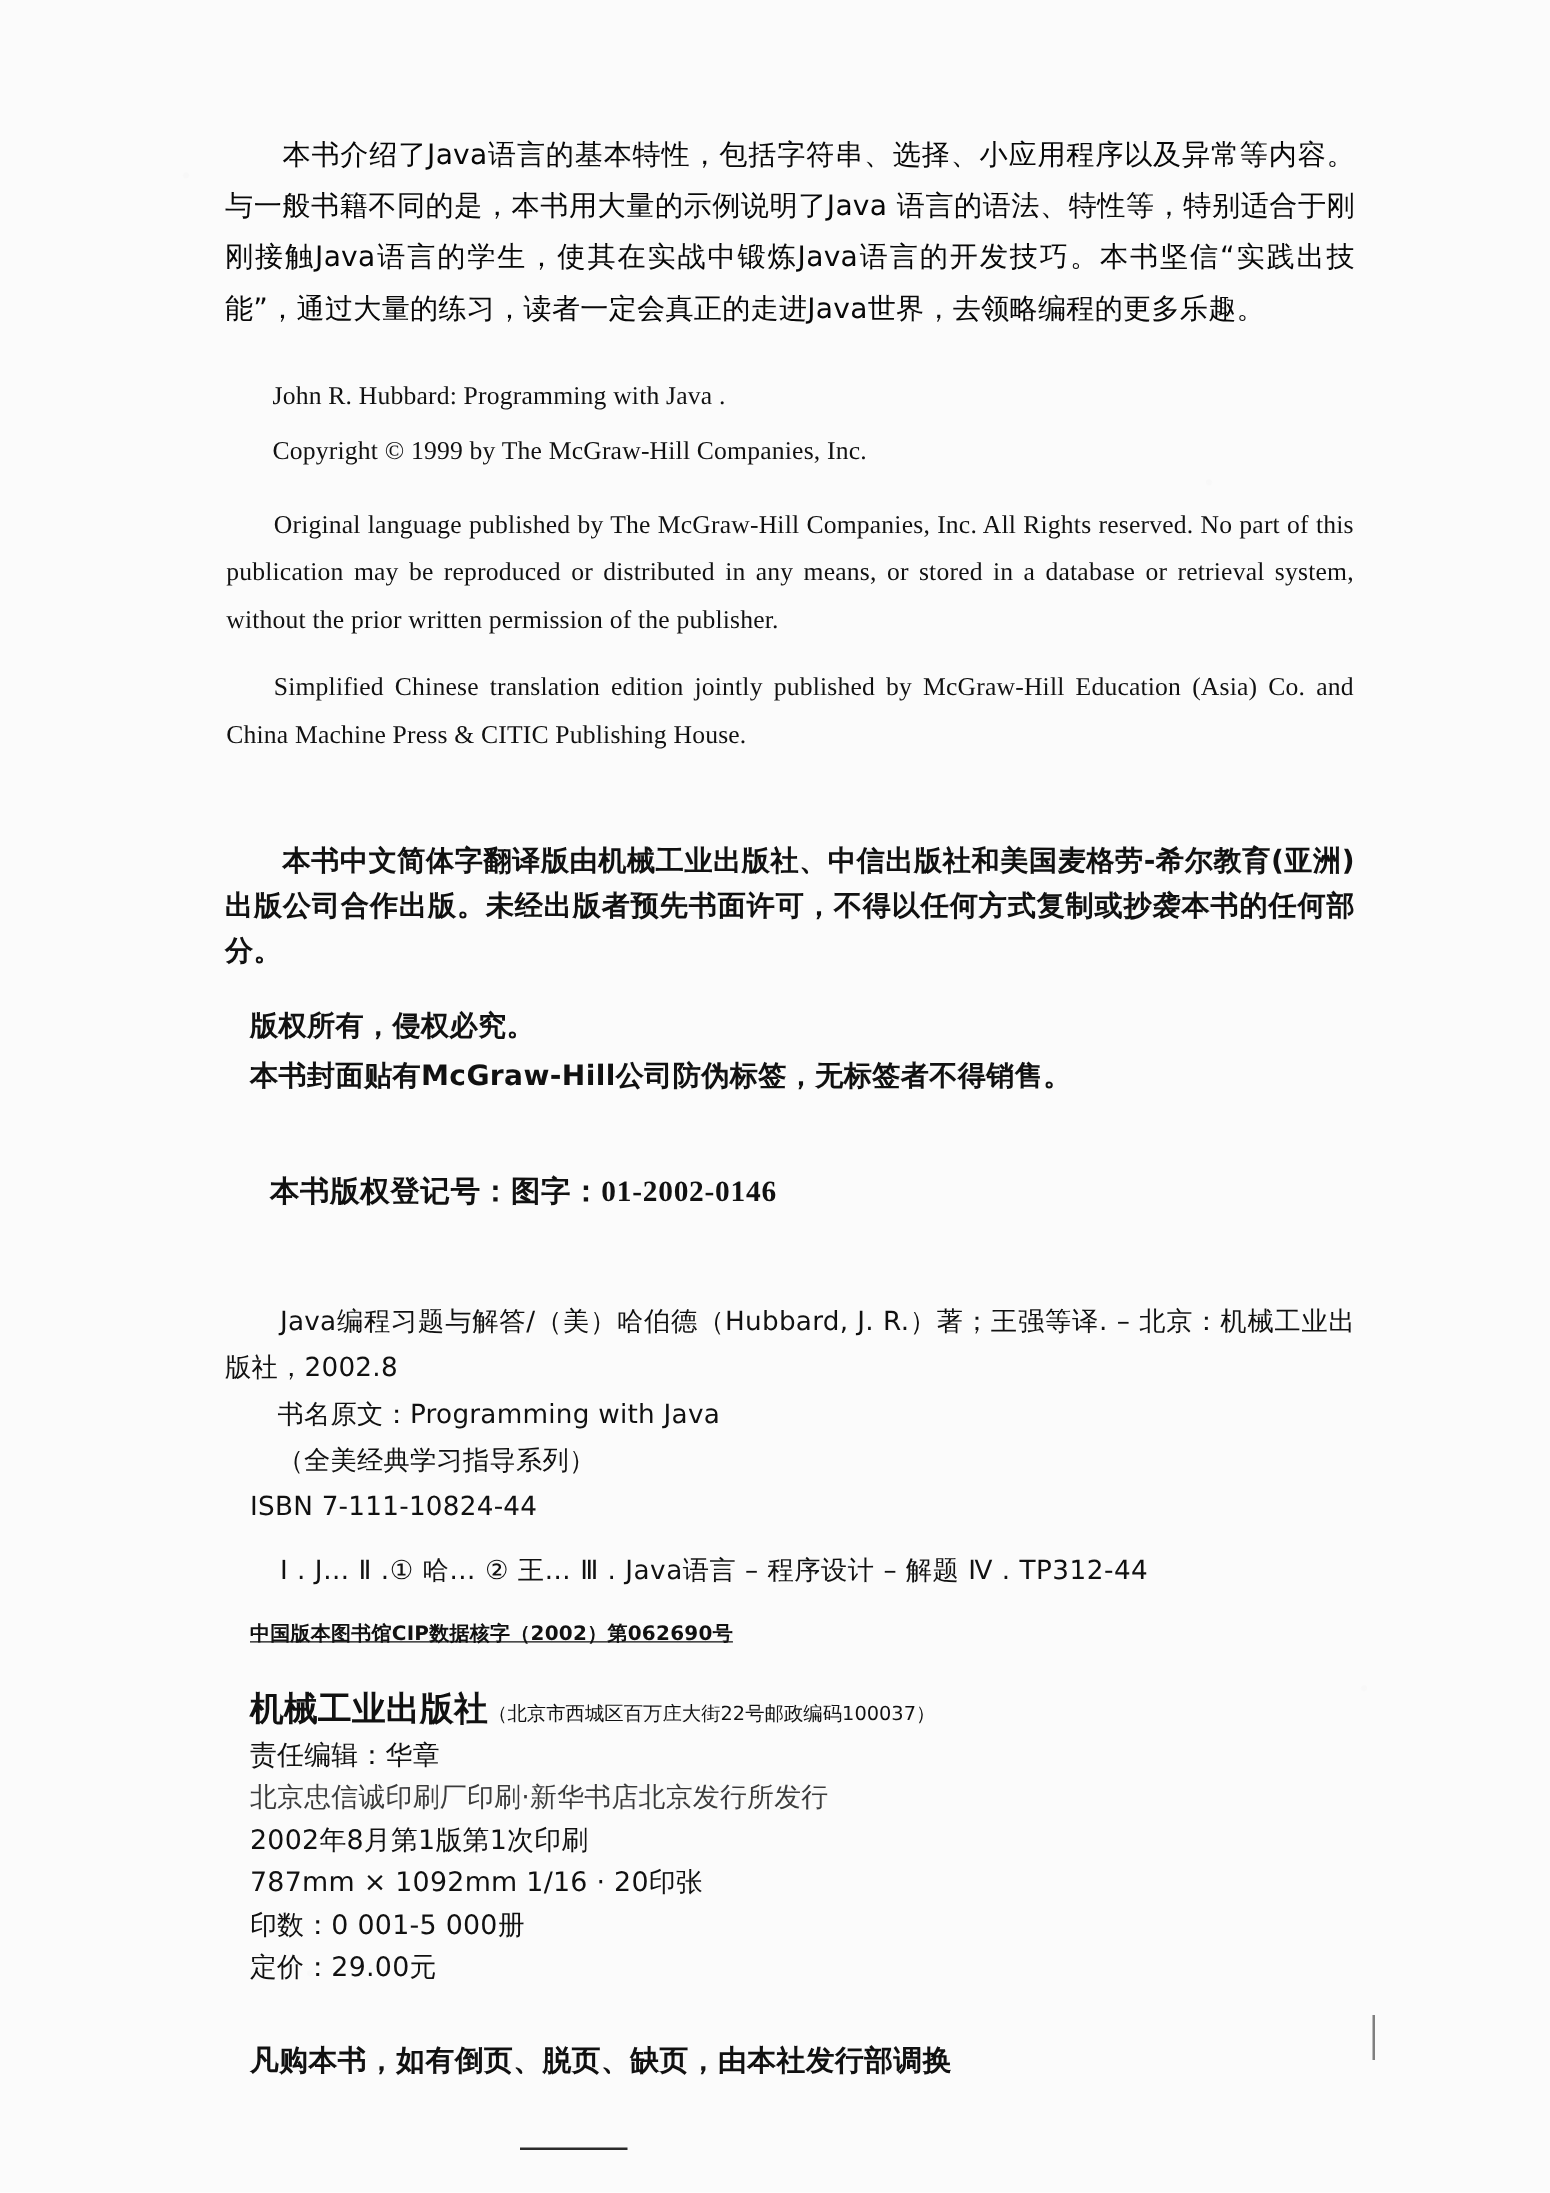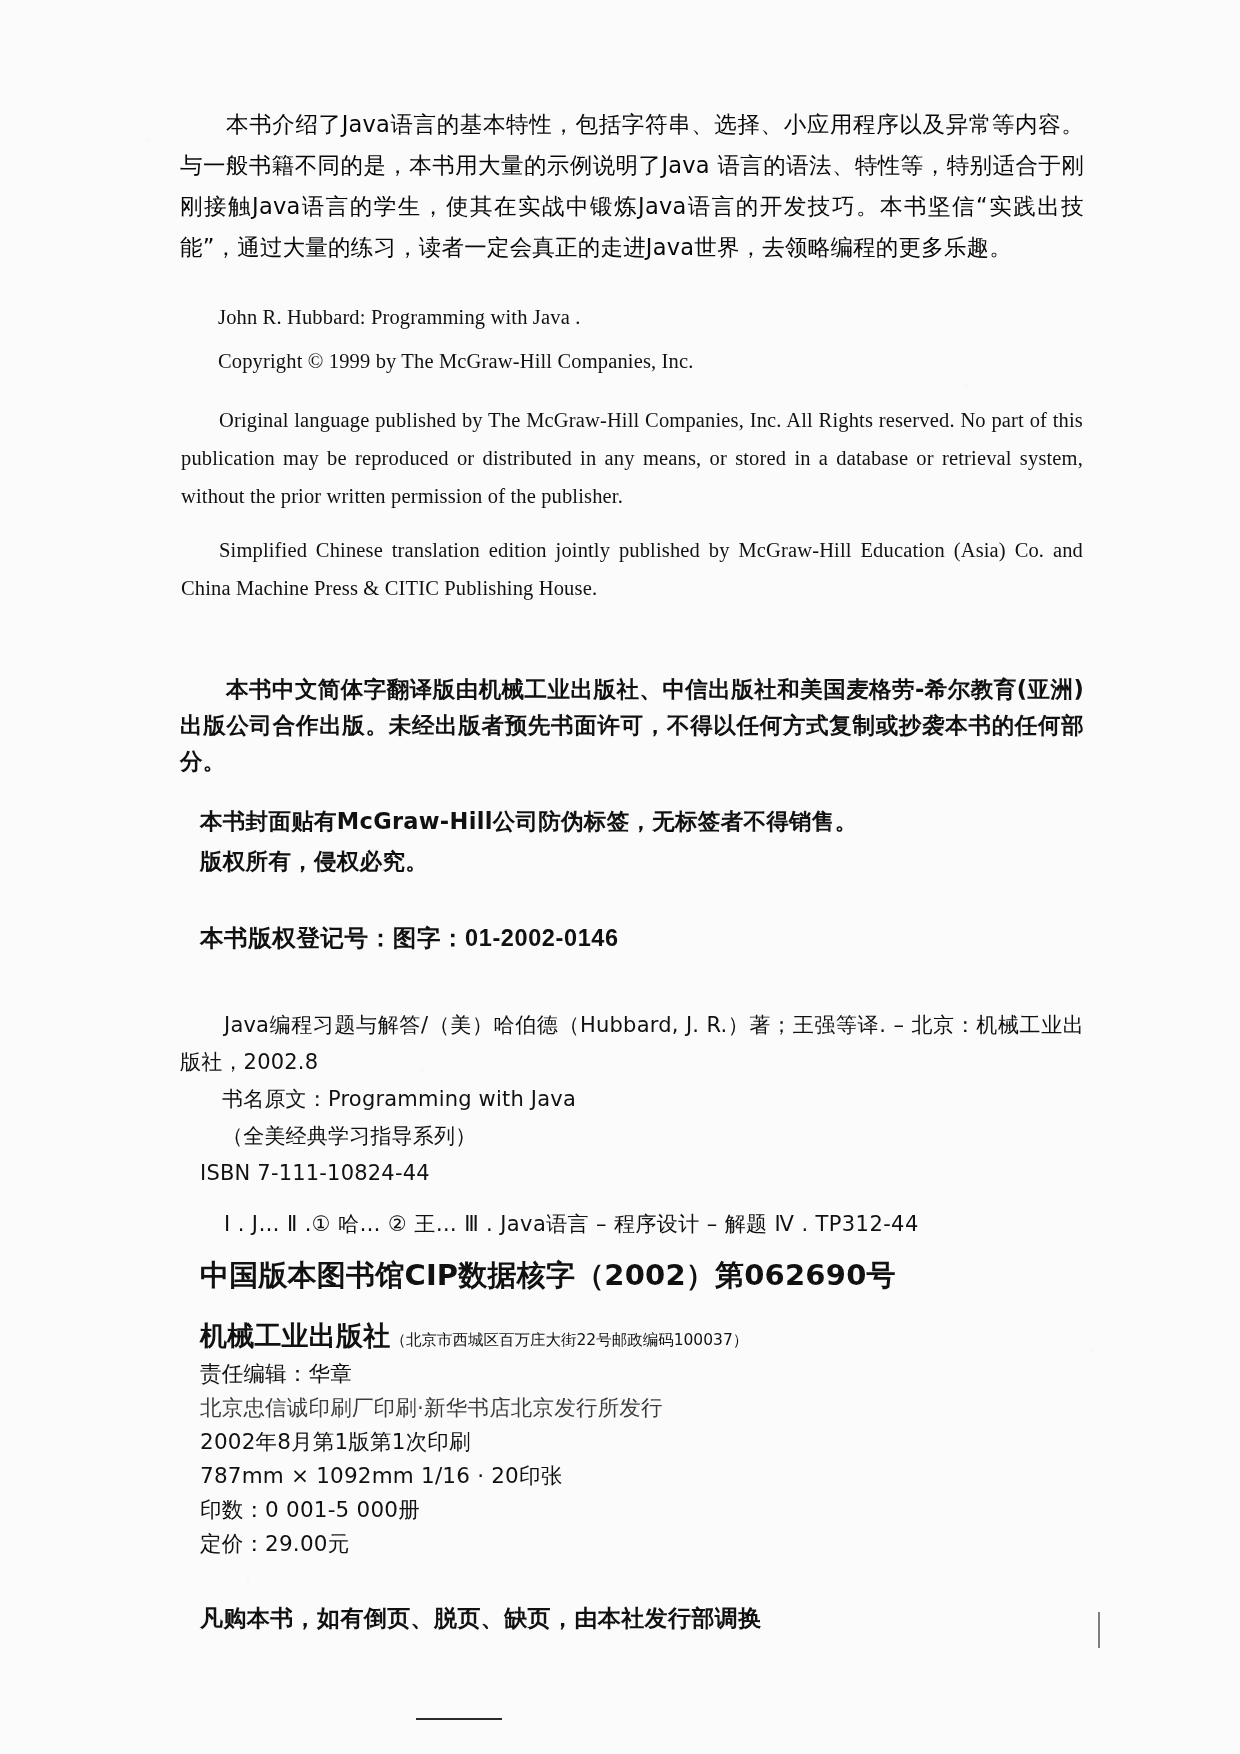--- a/index.html
+++ b/index.html
@@ -98,26 +98,26 @@
     font-weight: 700;
     font-size: 22.5px;
     line-height: 40px;
     letter-spacing: 0.3px;
     margin: 0;
     white-space: nowrap;
   }
 
   
   .heading {
-    font-family: Liberation Sans, sans-serif;
+    font-family: Liberation Serif, serif;
     font-weight: 700;
     font-size: 23.5px;
     line-height: 34px;
     letter-spacing: 0.6px;
-    margin: 0;
+    margin: 16px;
     white-space: nowrap;
   }
 
   
   .cip-body {
     font-family: "DejaVu Sans", "Liberation Sans", sans-serif;
     font-size: 21px;
     line-height: 37px;
     letter-spacing: 0.2px;
   }
@@ -139,24 +139,25 @@
     line-height: 37px;
     letter-spacing: 0.4px;
     margin: 0;
     padding-left: 44px;
     white-space: nowrap;
   }
 
   .cip-number {
     font-family: "DejaVu Sans", "Liberation Sans", sans-serif;
     font-weight: 700;
-    font-size: 29px;
+    font-size: 16px;
     line-height: 36px;
     margin: 0;
     white-space: nowrap;
+    text-decoration: underline;
   }
 
   
   .imprint {
     font-family: "DejaVu Sans", "Liberation Sans", sans-serif;
     font-size: 21.5px;
     line-height: 34px;
     letter-spacing: 0.2px;
   }
   .imprint p {
@@ -218,22 +219,22 @@
     <div class="gap-sm"></div>
     <p class="en-para">Original language published by The McGraw-Hill Companies, Inc. All Rights reserved. No part of this publication may be reproduced or distributed in any means, or stored in a database or retrieval system, without the prior written permission of the publisher.</p>
     <div class="gap-sm"></div>
     <p class="en-para">Simplified Chinese translation edition jointly published by McGraw-Hill Education (Asia) Co. and China Machine Press &amp; CITIC Publishing House.</p>
   </div>
 
   <div class="gap-lg"></div>
 
   <div>
     <p class="cn-bold cn-bold-indent">本书中文简体字翻译版由机械工业出版社、中信出版社和美国麦格劳-希尔教育(亚洲)出版公司合作出版。未经出版者预先书面许可，不得以任何方式复制或抄袭本书的任何部分。</p>
+    <p class="cn-bold-line" style="padding-left:20px;">版权所有，侵权必究。</p>
     <p class="cn-bold-line" style="padding-left:20px;">本书封面贴有McGraw-Hill公司防伪标签，无标签者不得销售。</p>
-    <p class="cn-bold-line" style="padding-left:20px;">版权所有，侵权必究。</p>
   </div>
 
   <div class="gap-lg"></div>
 
   <p class="heading" style="padding-left:20px;">本书版权登记号：图字：01-2002-0146</p>
 
   <div class="gap-md"></div>
 
 
   <div class="gap-md"></div>

